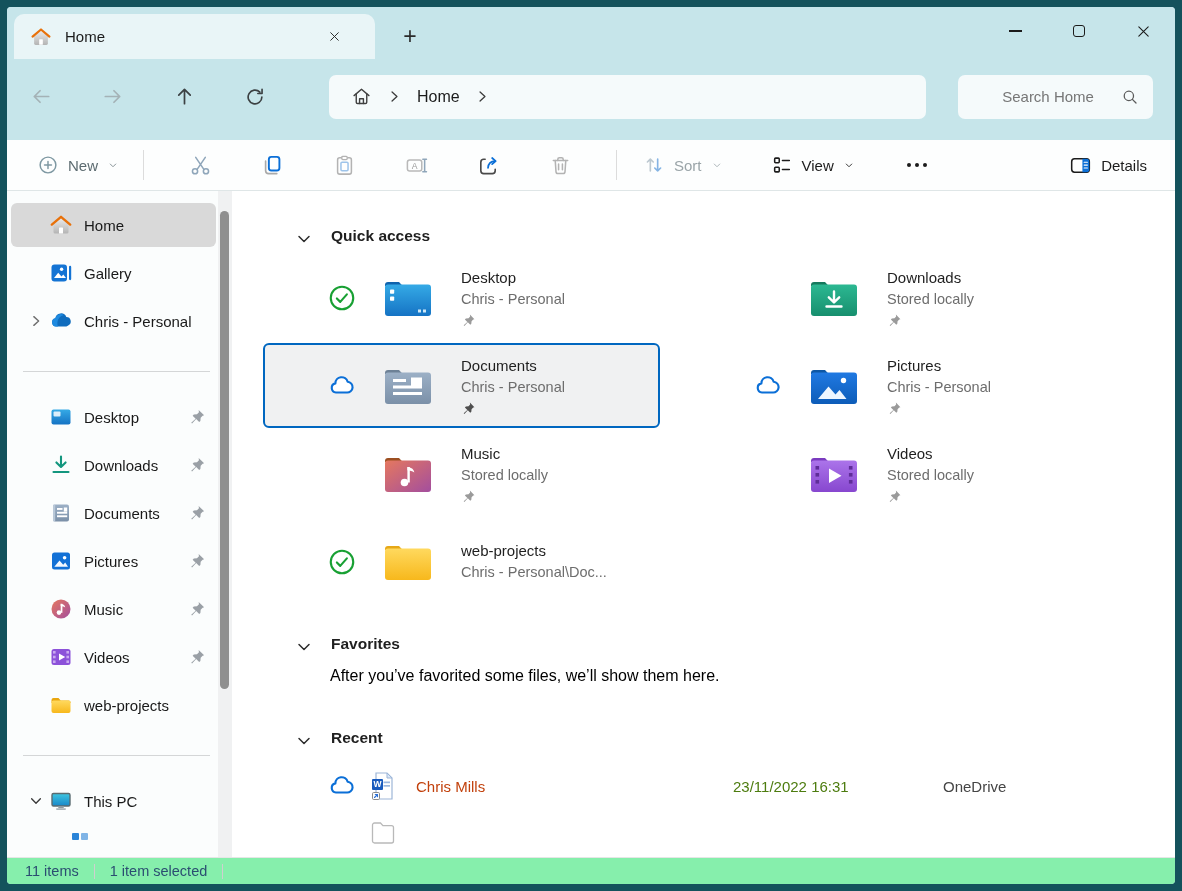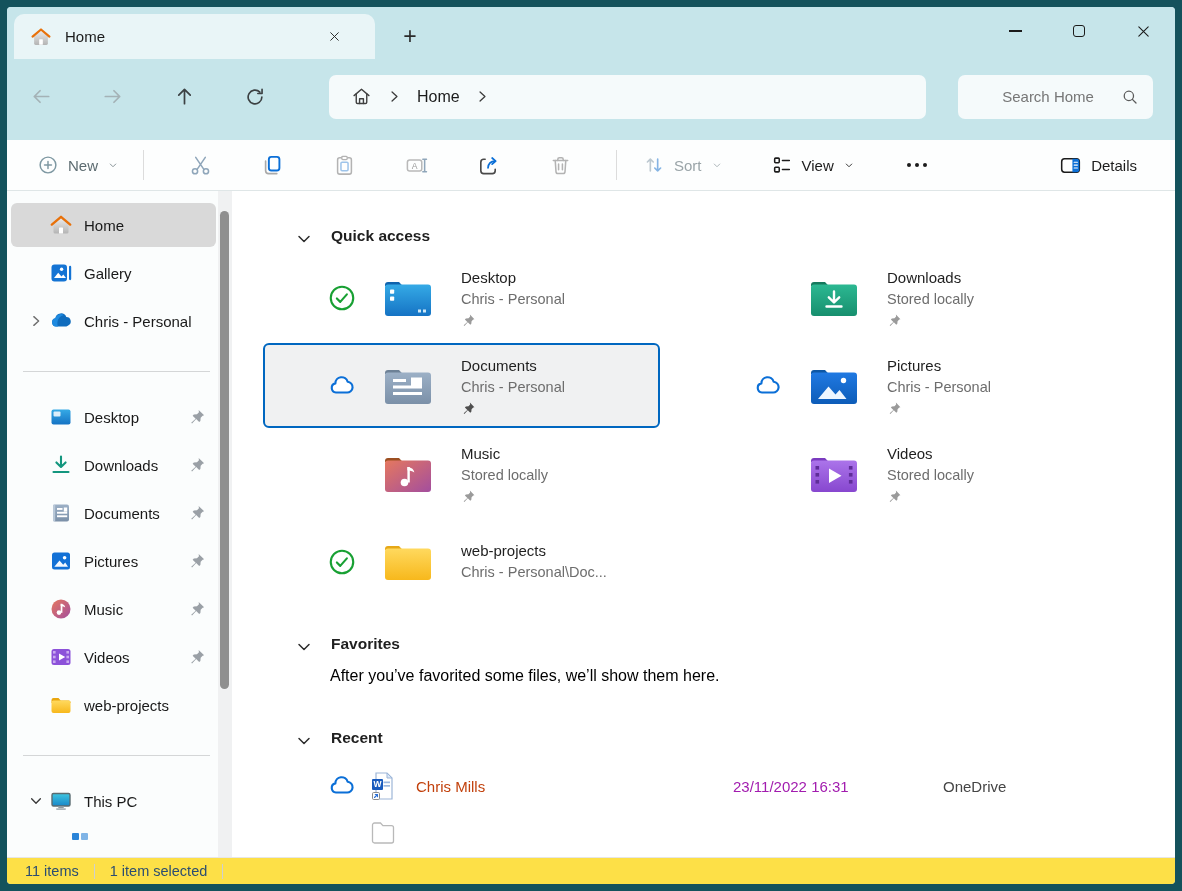--- a/index.html
+++ b/index.html
@@ -87,26 +87,26 @@
   .tile-text { margin-left: 27px; }
   .tile-name { font-size: 15px; color: #1f1f1f; line-height: 21px; }
   .tile-sub { font-size: 14.5px; color: #6d6d6d; line-height: 22px; }
   .tile-pin { width: 15px; height: 15px; display: block; margin-top: 3px; }
   .fav-empty { margin: 14px 0 16px 98px; font-size: 16px; color: #000000; }
   .mt18 { margin-top: 18px; } .mt34 { margin-top: 34px; }
   .recent-row { display: flex; align-items: center; margin: 22px 0 0 95px; height: 34px; }
   .rr-status { width: 30px; height: 30px; flex: none; }
   .rr-fileicon { width: 26px; height: 30px; margin-left: 13px; flex: none; }
   .rr-name { font-size: 15px; color: #c2410c; margin-left: 20px; width: 250px; }
-  .rr-date { font-size: 15px; color: #a21caf; width: 140px; margin-left: 67px; }
+  .rr-date { font-size: 15px; color: #4d7c0f; width: 140px; margin-left: 67px; }
   .rr-loc { font-size: 15px; color: #454545; margin-left: 70px; }
   .recent-partial { margin: 14px 0 0 138px; height: 30px; overflow: hidden; }
 
   
-  .statusbar { height: 27px; flex: none; background: #fde047; border-top: 1px solid #e6e6e6;
+  .statusbar { height: 27px; flex: none; background: #86efac; border-top: 1px solid #e6e6e6;
     display: flex; align-items: center; padding-left: 18px; }
   .sb-count { font-size: 14.5px; color: #2b4d71; }
   .status-sep { width: 1px; height: 15px; background: #cfcfcf; margin: 0 15px; }
 
   svg { display: block; }
 </style>
 </head>
 <body>
 
 <svg width="0" height="0" style="position:absolute">
@@ -325,21 +325,21 @@
               <path d="M6 9.5l6 6 6-6"></path>
             </svg>
       </span>
     </div>
     <div class="tb-more">
           <i></i>
           <i></i>
           <i></i>
         </div>
     <div class="tb-spacer"></div>
-    <div class="tb-group" style="margin-right:14px;align-items:center;">
+    <div class="tb-group" style="margin-right:4px;align-items:center;">
       <span>
         <svg width="23" height="23" viewBox="0 0 24 24" fill="none">
               <rect x="2.8" y="5" width="18.4" height="14" rx="3" stroke="#1c1c1c" stroke-width="1.6"></rect>
               <path d="M14 5h4.2a3 3 0 0 1 3 3v8a3 3 0 0 1-3 3H14z" fill="#0b6fd7"></path>
               <path d="M15.8 8.6h3.4M15.8 11.6h3.4M15.8 14.6h3.4" stroke="#fff" stroke-width="1.2" stroke-linecap="round"></path>
             </svg>
       </span>
       <span class="tb-label">Details</span>
     </div>
   </div>

